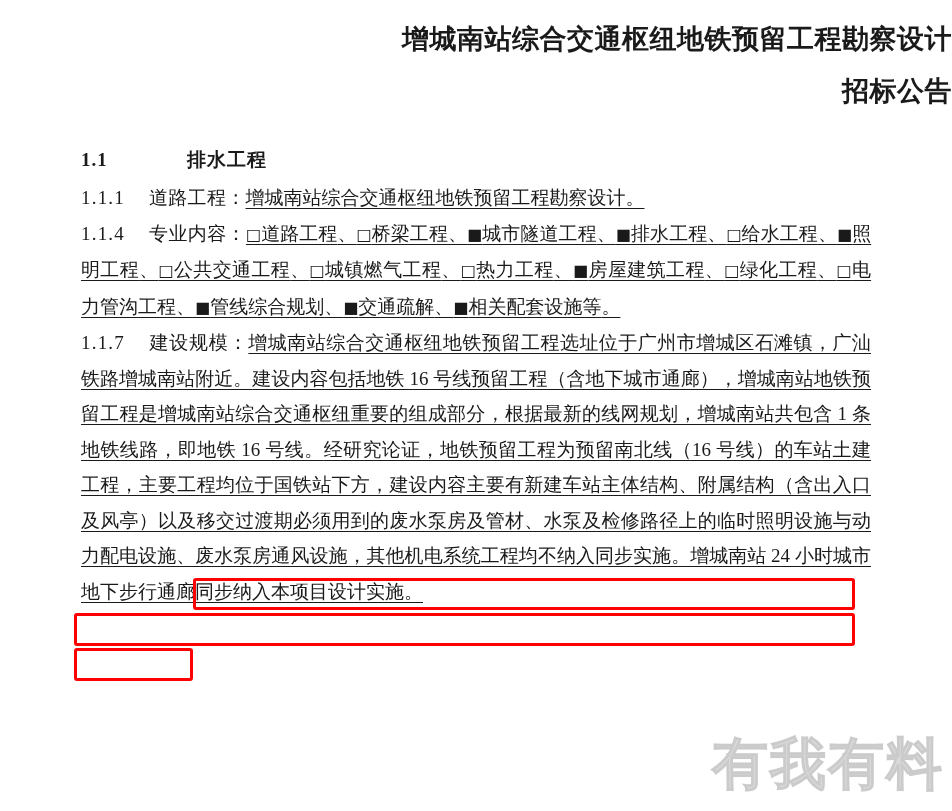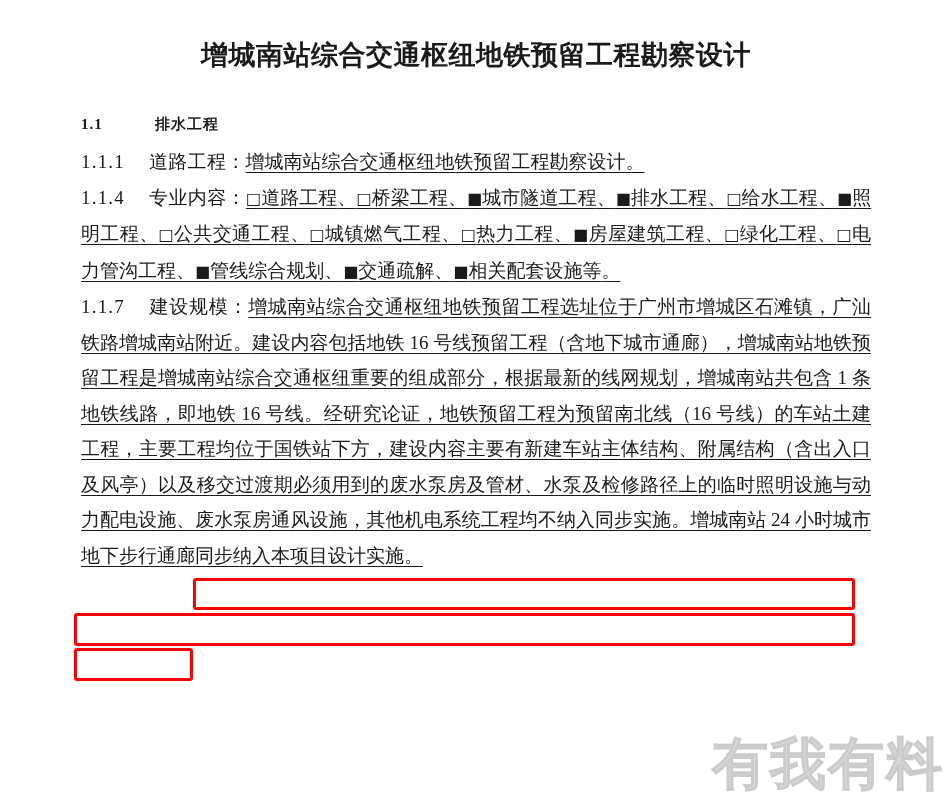--- a/index.html
+++ b/index.html
@@ -19,45 +19,46 @@
   .page {
     position: relative;
     width: 952px;
     height: 811px;
     box-sizing: border-box;
     padding: 0;
   }
 
   
   .doc-title {
-    text-align: center;
+    text-align: right;
     font-weight: bold;
     font-size: 27px;
     line-height: 46px;
     letter-spacing: 0.5px;
     margin: 0;
-    padding-top: 32px;
+    padding-top: 16px;
   }
   .doc-title .tline { display: block; }
   .doc-title .tline2 { padding-top: 6px; }
 
   
   .body-wrap {
     position: relative;
     margin: 0 auto;
     width: 790px;
     padding-top: 28px;
   }
 
   .sec-heading {
     font-weight: bold;
-    font-size: 15px;
+    font-size: 19px;
     line-height: 36px;
     display: flex;
     margin-bottom: 2px;
+    gap: 32px;
   }
   .sec-heading .num {
     width: 74px;
     flex: 0 0 74px;
     letter-spacing: 1px;
   }
   .sec-heading .txt { letter-spacing: 1px; }
 
   .item {
     font-size: 19px;
@@ -109,20 +110,21 @@
     opacity: 0.95;
   }
 </style>
 </head>
 <body>
 
 <div class="page">
 
   <h1 class="doc-title">
     <span class="tline tline1">增城南站综合交通枢纽地铁预留工程勘察设计</span>
+    <span class="tline tline2">招标公告</span>
   </h1>
 
   <div class="body-wrap">
 
     <div class="sec-heading">
       <span class="num">1.1</span>
       <span class="txt">排水工程</span>
     </div>
 
     <p class="item">

